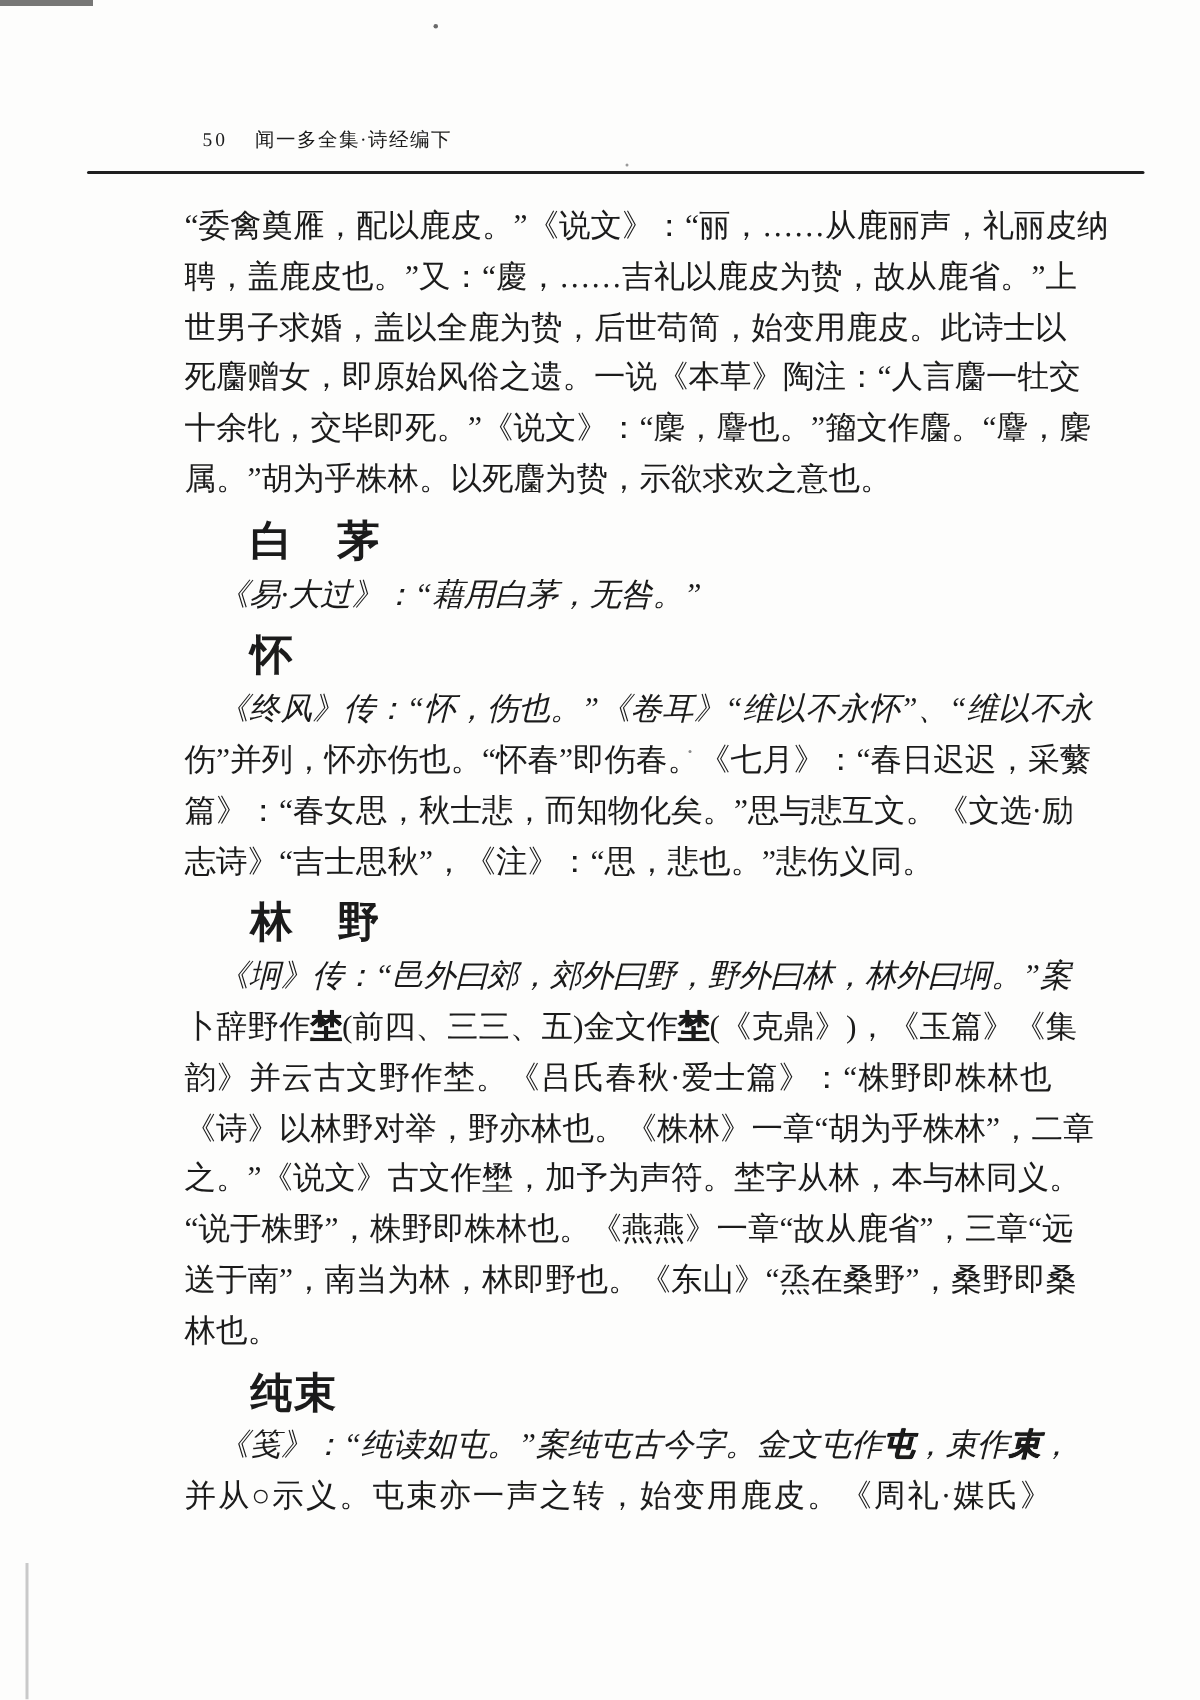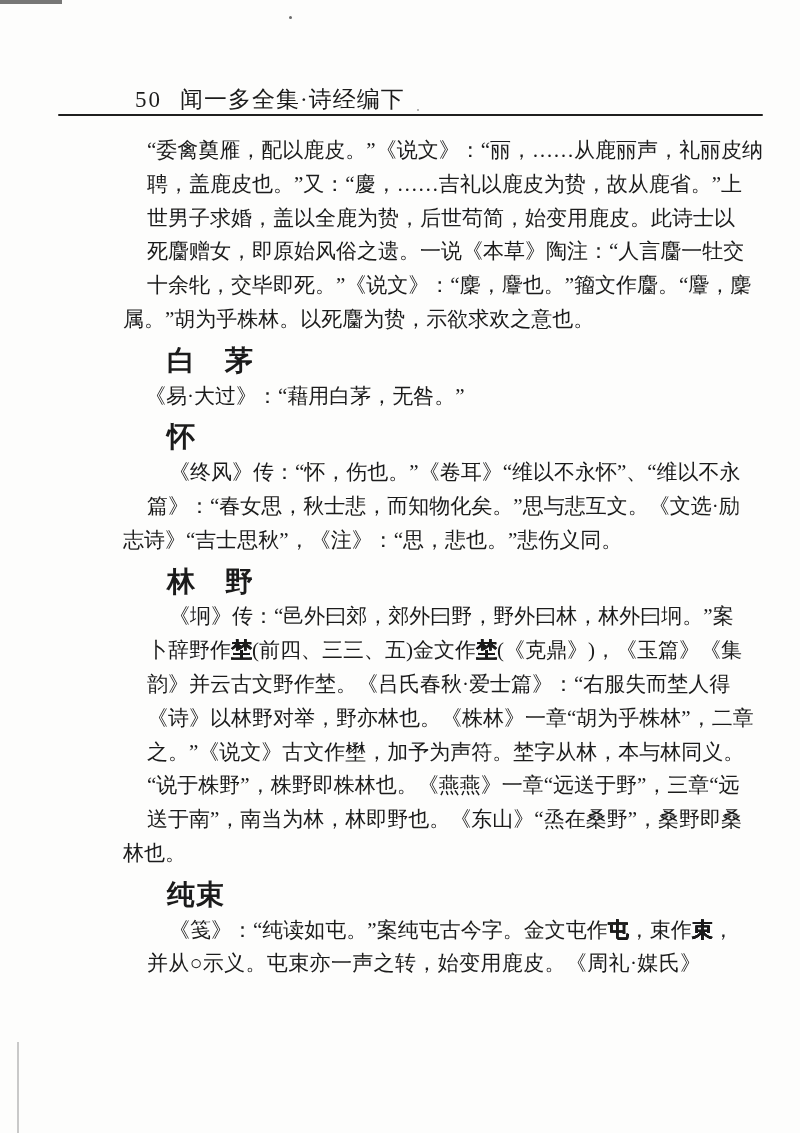--- a/index.html
+++ b/index.html
@@ -5,39 +5,39 @@
   html,body{margin:0;padding:0;}
   body{
     width:800px;height:1133px;position:relative;
     background:#fdfdfc;overflow:hidden;
     font-family:"Liberation Serif","DejaVu Serif",serif;
     color:#1b1b1b;
   }
   
   .running-head{
     position:absolute;left:135px;top:84px;
-    font-size:23px;letter-spacing:1px;white-space:nowrap;
+    font-size:13px;letter-spacing:1px;white-space:nowrap;
   }
   .running-head .pgnum{margin-right:18px;letter-spacing:2px;}
   .head-rule{
     position:absolute;left:58px;top:114px;width:705px;height:2px;
     background:#1f1f1f;border-radius:1px;
   }
   
   .page-content{
     position:absolute;left:123px;top:134px;width:578px;
     font-size:21px;line-height:33.8px;
   }
   .para{margin:0;}
   .line{
     white-space:nowrap;
     text-align:justify;
   }
-  .line.fill{text-align-last:justify;margin-left:24px;}
-  .line.indent{text-indent:22px;}
+  .line.fill{text-align-last:justify;}
+  .line.indent{text-indent:22px;font-style:italic;}
   .heading{
     font-family:"Liberation Sans","DejaVu Sans",sans-serif;
     font-weight:700;
     font-size:28px;
     margin:7px 0 2px 44px;
     letter-spacing:1px;
   }
   .archaic{
     font-weight:700;
     text-shadow:0 0 0.6px #000, 0.4px 0 0 #000;
@@ -73,31 +73,32 @@
       <div class="line fill">十余牝，交毕即死。”《说文》：“麇，麞也。”籀文作麕。“麞，麇</div>
       <div class="line">属。”胡为乎株林。以死麕为贽，示欲求欢之意也。</div>
     </div>
     <div class="heading">白　茅</div>
     <div class="para">
       <div class="line indent">《易·大过》：“藉用白茅，无咎。”</div>
     </div>
     <div class="heading">怀</div>
     <div class="para">
       <div class="line fill indent">《终风》传：“怀，伤也。”《卷耳》“维以不永怀”、“维以不永</div>
+      <div class="line fill">伤”并列，怀亦伤也。“怀春”即伤春。《七月》：“春日迟迟，采蘩</div>
       <div class="line fill">篇》：“春女思，秋士悲，而知物化矣。”思与悲互文。《文选·励</div>
       <div class="line">志诗》“吉士思秋”，《注》：“思，悲也。”悲伤义同。</div>
     </div>
     <div class="heading">林　野</div>
     <div class="para">
       <div class="line fill indent">《坰》传：“邑外曰郊，郊外曰野，野外曰林，林外曰坰。”案</div>
       <div class="line fill">卜辞野作<span class="archaic">埜</span>(前四、三三、五)金文作<span class="archaic">埜</span>(《克鼎》)，《玉篇》《集</div>
-      <div class="line fill">韵》并云古文野作埜。《吕氏春秋·爱士篇》：“右服失而埜人得</div>
+      <div class="line fill">韵》并云古文野作埜。《吕氏春秋·爱士篇》：“株野即株林也</div>
       <div class="line fill">《诗》以林野对举，野亦林也。《株林》一章“胡为乎株林”，二章</div>
       <div class="line fill">之。”《说文》古文作壄，加予为声符。埜字从林，本与林同义。</div>
-      <div class="line fill">“说于株野”，株野即株林也。《燕燕》一章“远送于野”，三章“远</div>
+      <div class="line fill">“说于株野”，株野即株林也。《燕燕》一章“故从鹿省”，三章“远</div>
       <div class="line fill">送于南”，南当为林，林即野也。《东山》“烝在桑野”，桑野即桑</div>
       <div class="line">林也。</div>
     </div>
     <div class="heading">纯束</div>
     <div class="para">
       <div class="line fill indent">《笺》：“纯读如屯。”案纯屯古今字。金文屯作<span class="archaic">屯</span>，束作<span class="archaic">束</span>，</div>
       <div class="line fill">并从○示义。屯束亦一声之转，始变用鹿皮。《周礼·媒氏》</div>
     </div>
   </div>
 

